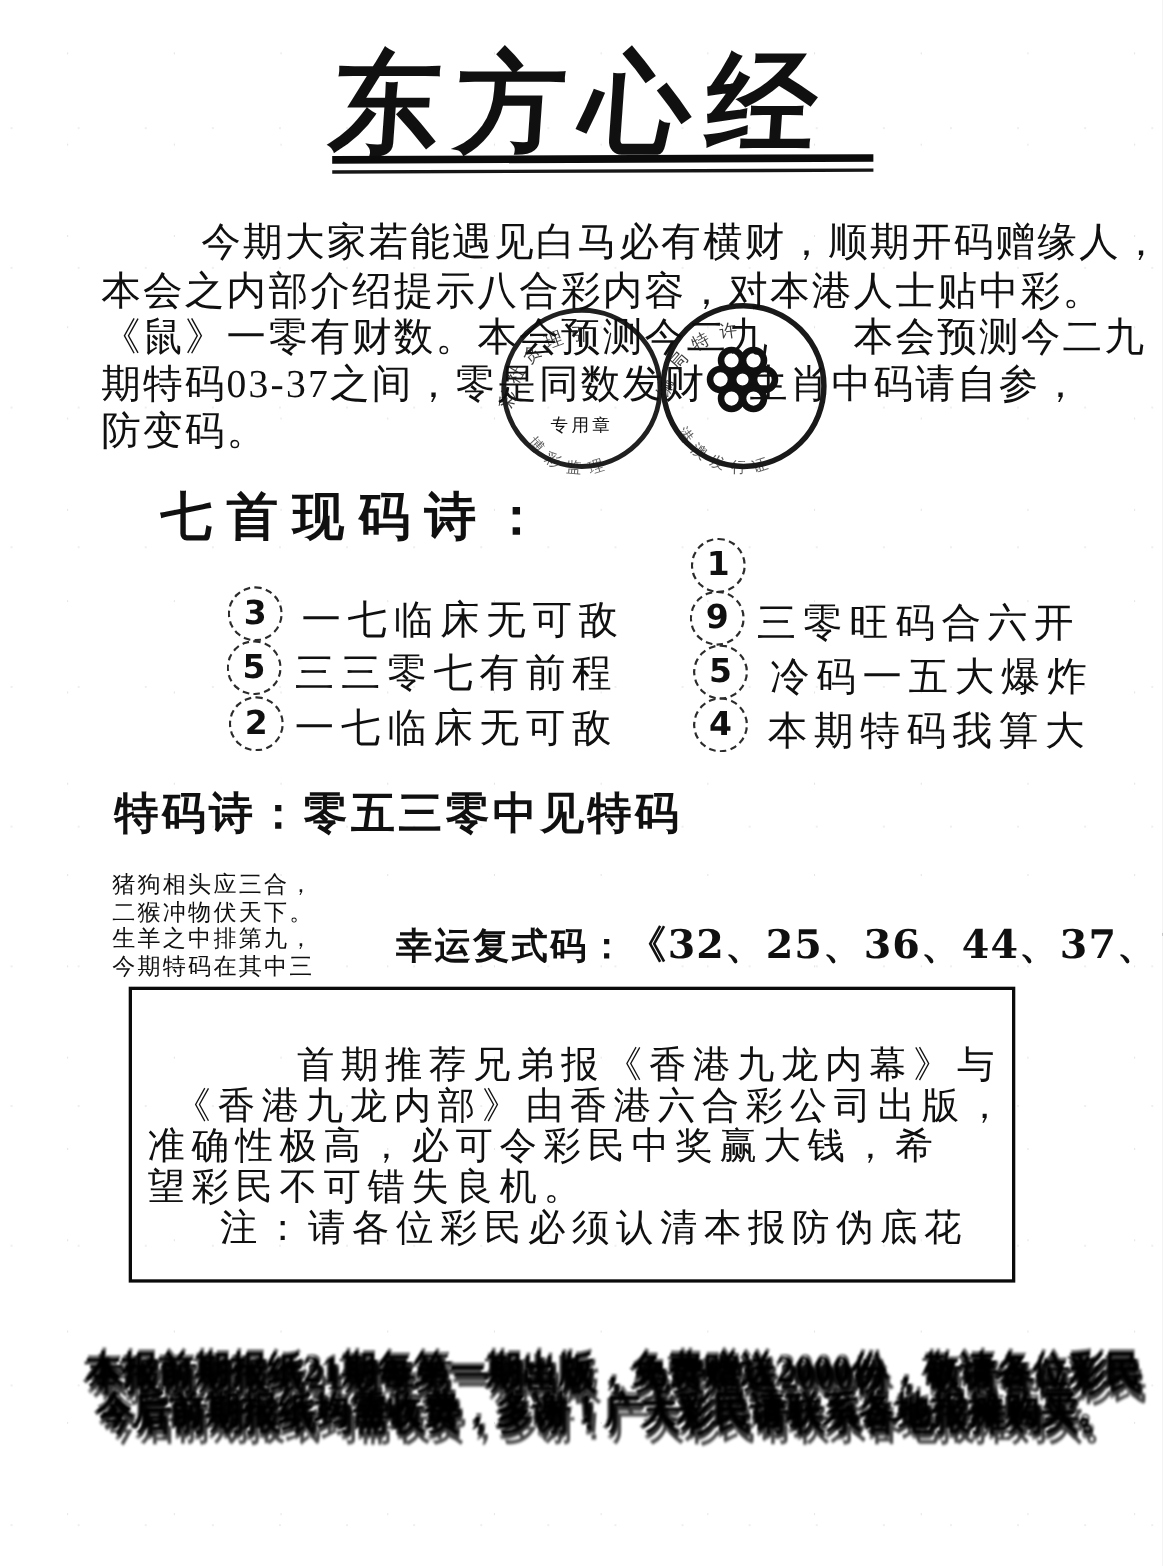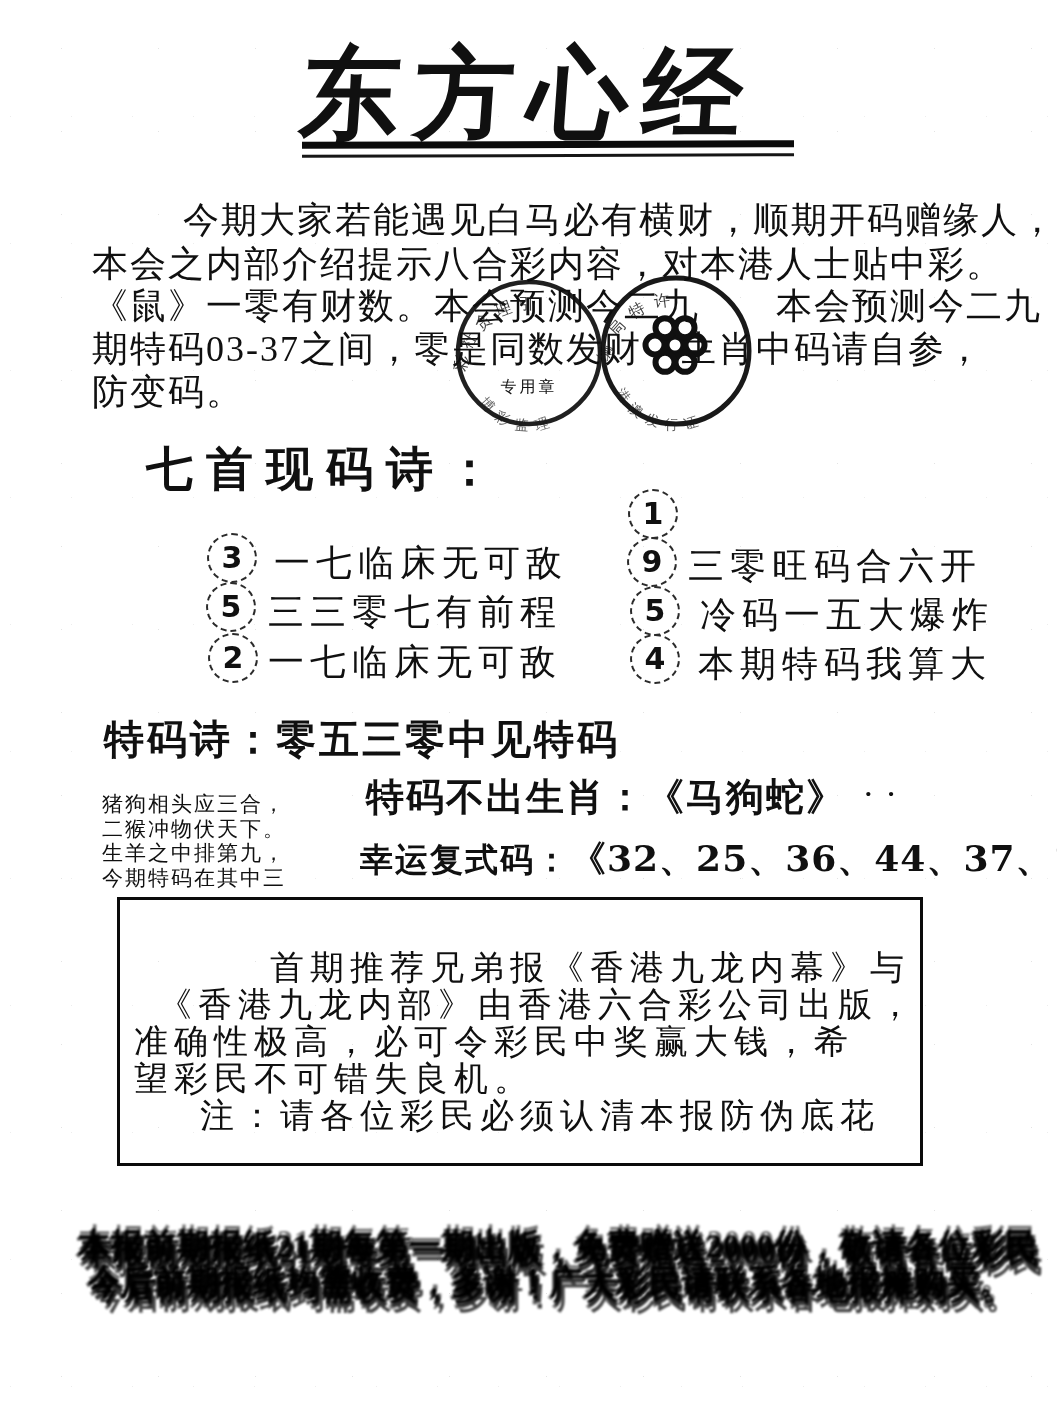--- a/index.html
+++ b/index.html
@@ -135,23 +135,20 @@
 
   <div class="abs tema-line" style="left:104px;top:712px;">特码诗：零五三零中见特码</div>
 
   <div class="abs" style="left:102px;top:792px;">
     <div class="zsmall">猪狗相头应三合，</div>
     <div class="zsmall">二猴冲物伏天下。</div>
     <div class="zsmall">生羊之中排第九，</div>
     <div class="zsmall">今期特码在其中三</div>
   </div>
 
-  <div class="abs notline" style="left:366px;top:772px;">
-    <span>特码不出生肖：《马狗蛇》</span><span class="dots">··</span>
-  </div>
 
   <div class="abs" style="left:360px;top:835px;">
     <span class="lucky-label">幸运复式码：</span><span class="lucky-nums">《32、25、36、44、37、12》</span>
   </div>
 
   <div class="abs recbox">
     <div class="bline" style="left:150px;top:45px;">首期推荐兄弟报《香港九龙内幕》与</div>
     <div class="bline" style="left:38px;top:82px;">《香港九龙内部》由香港六合彩公司出版，</div>
     <div class="bline" style="left:14px;top:119px;">准确性极高，必可令彩民中奖赢大钱，希</div>
     <div class="bline" style="left:14px;top:156px;">望彩民不可错失良机。</div>

